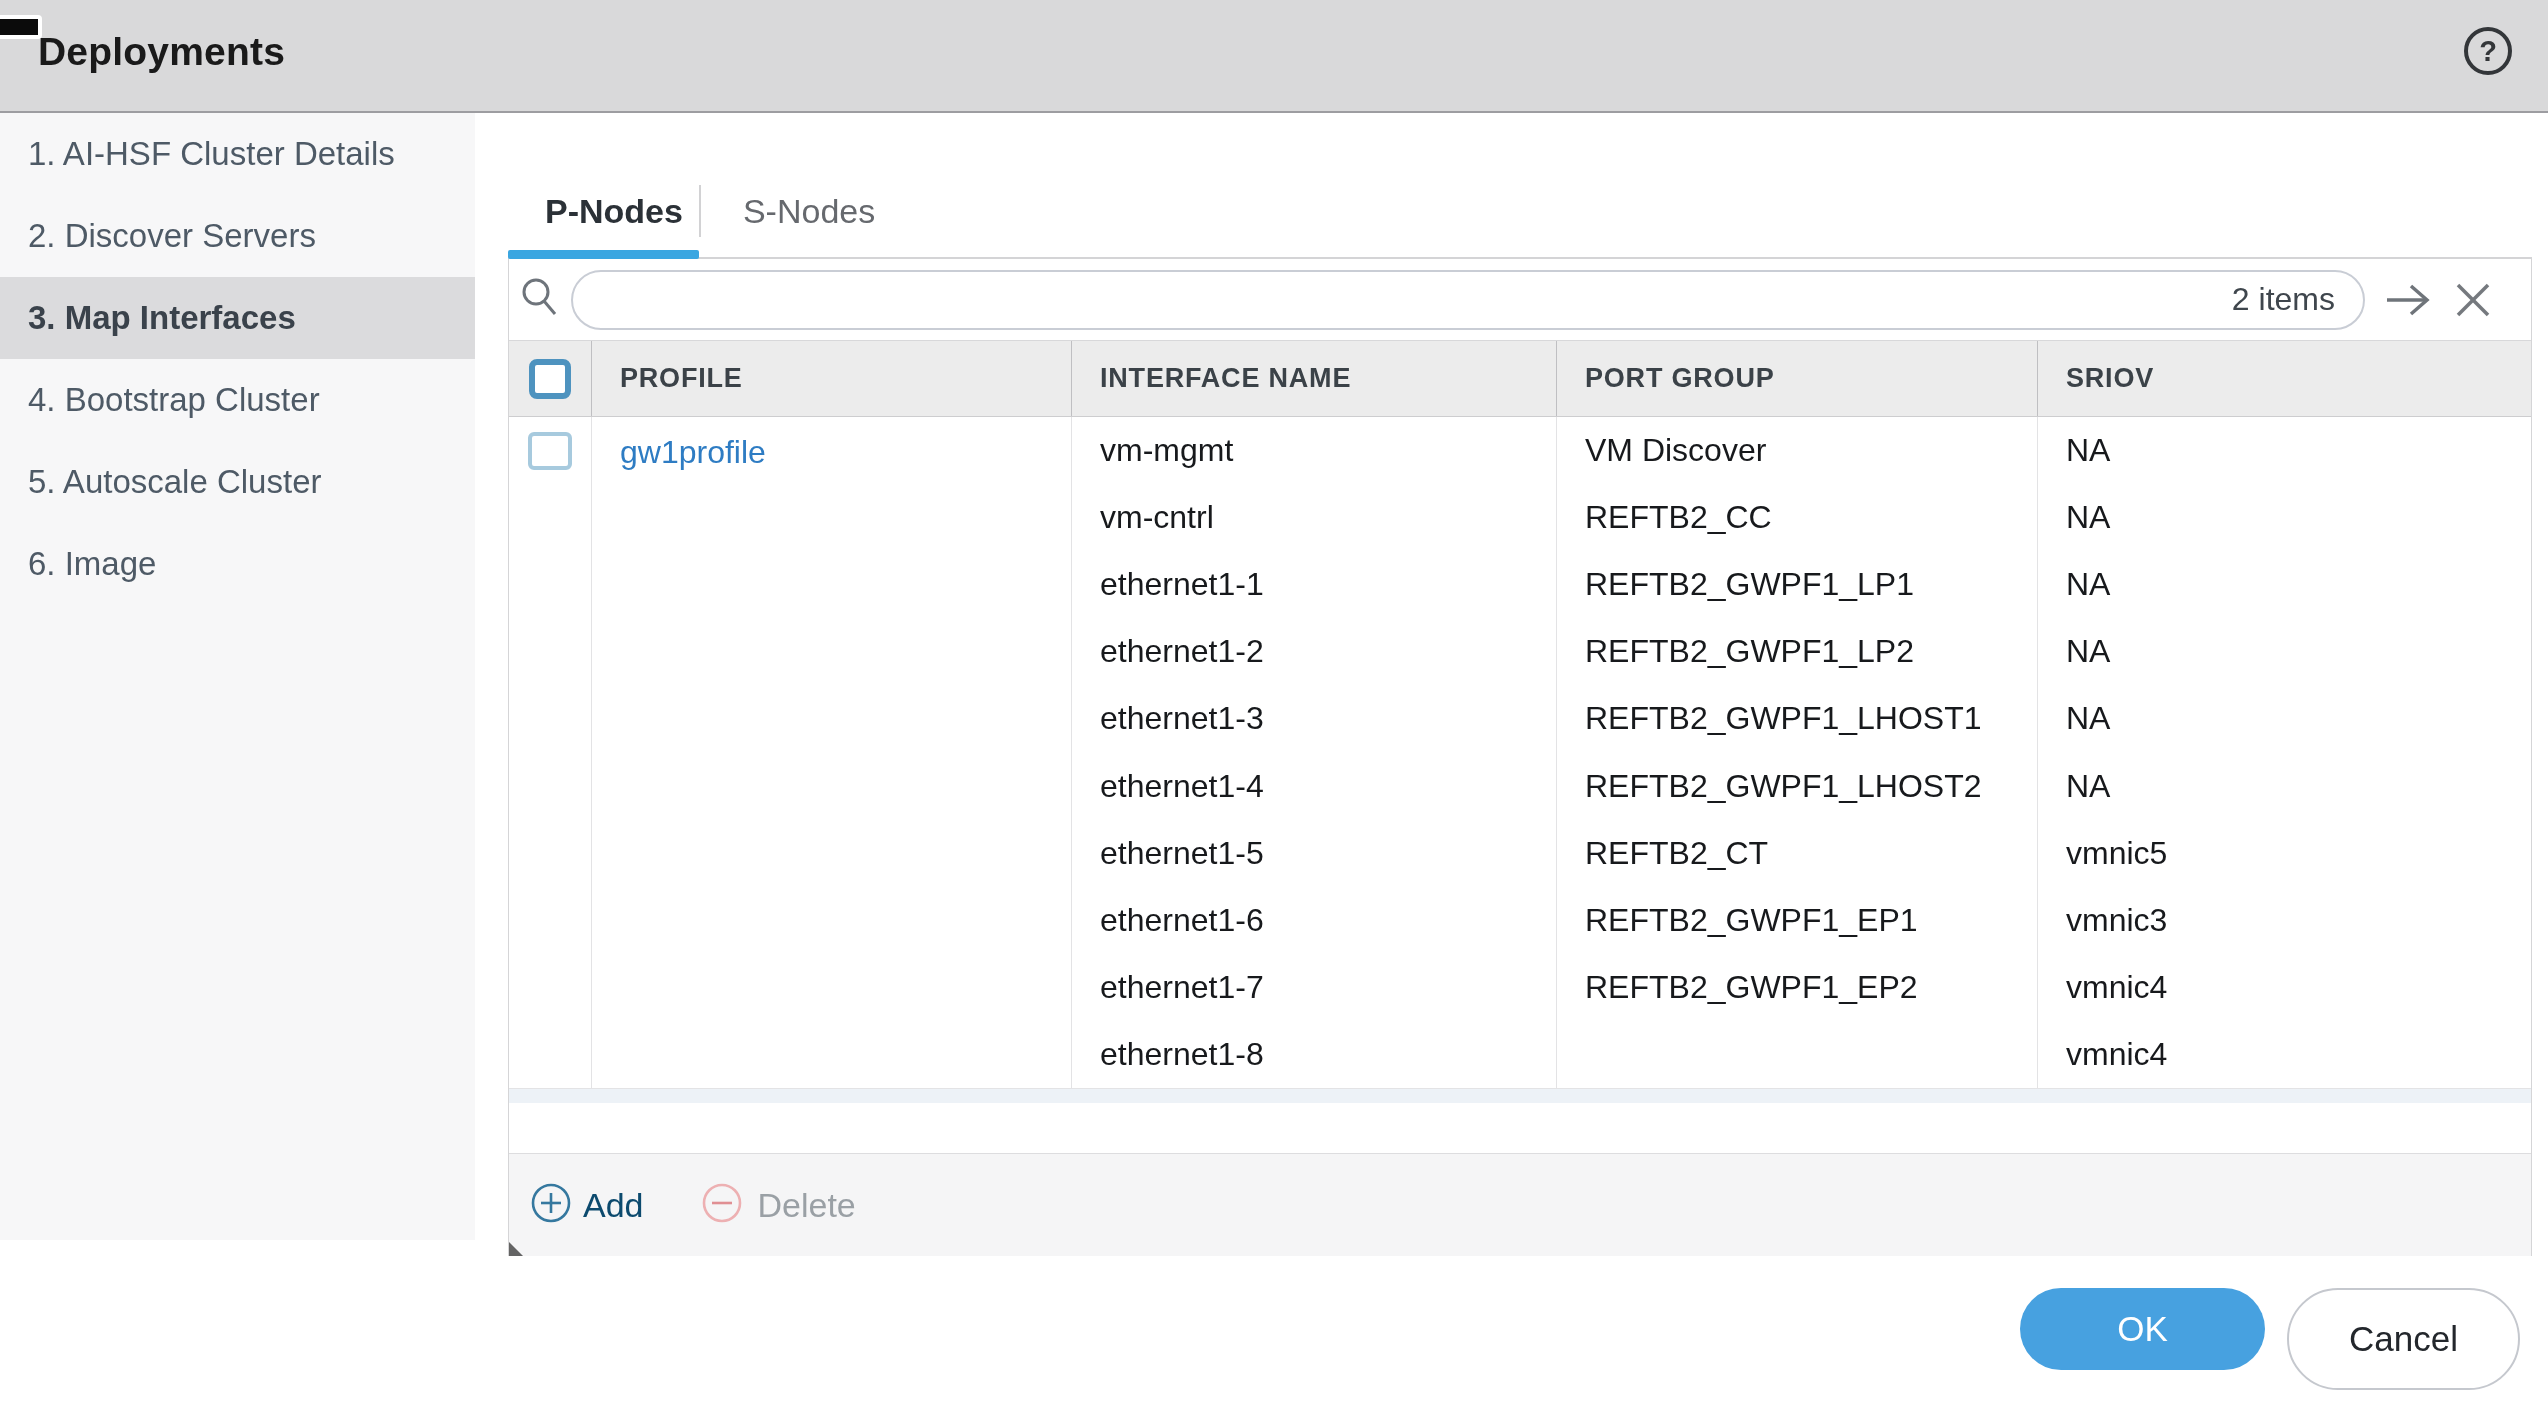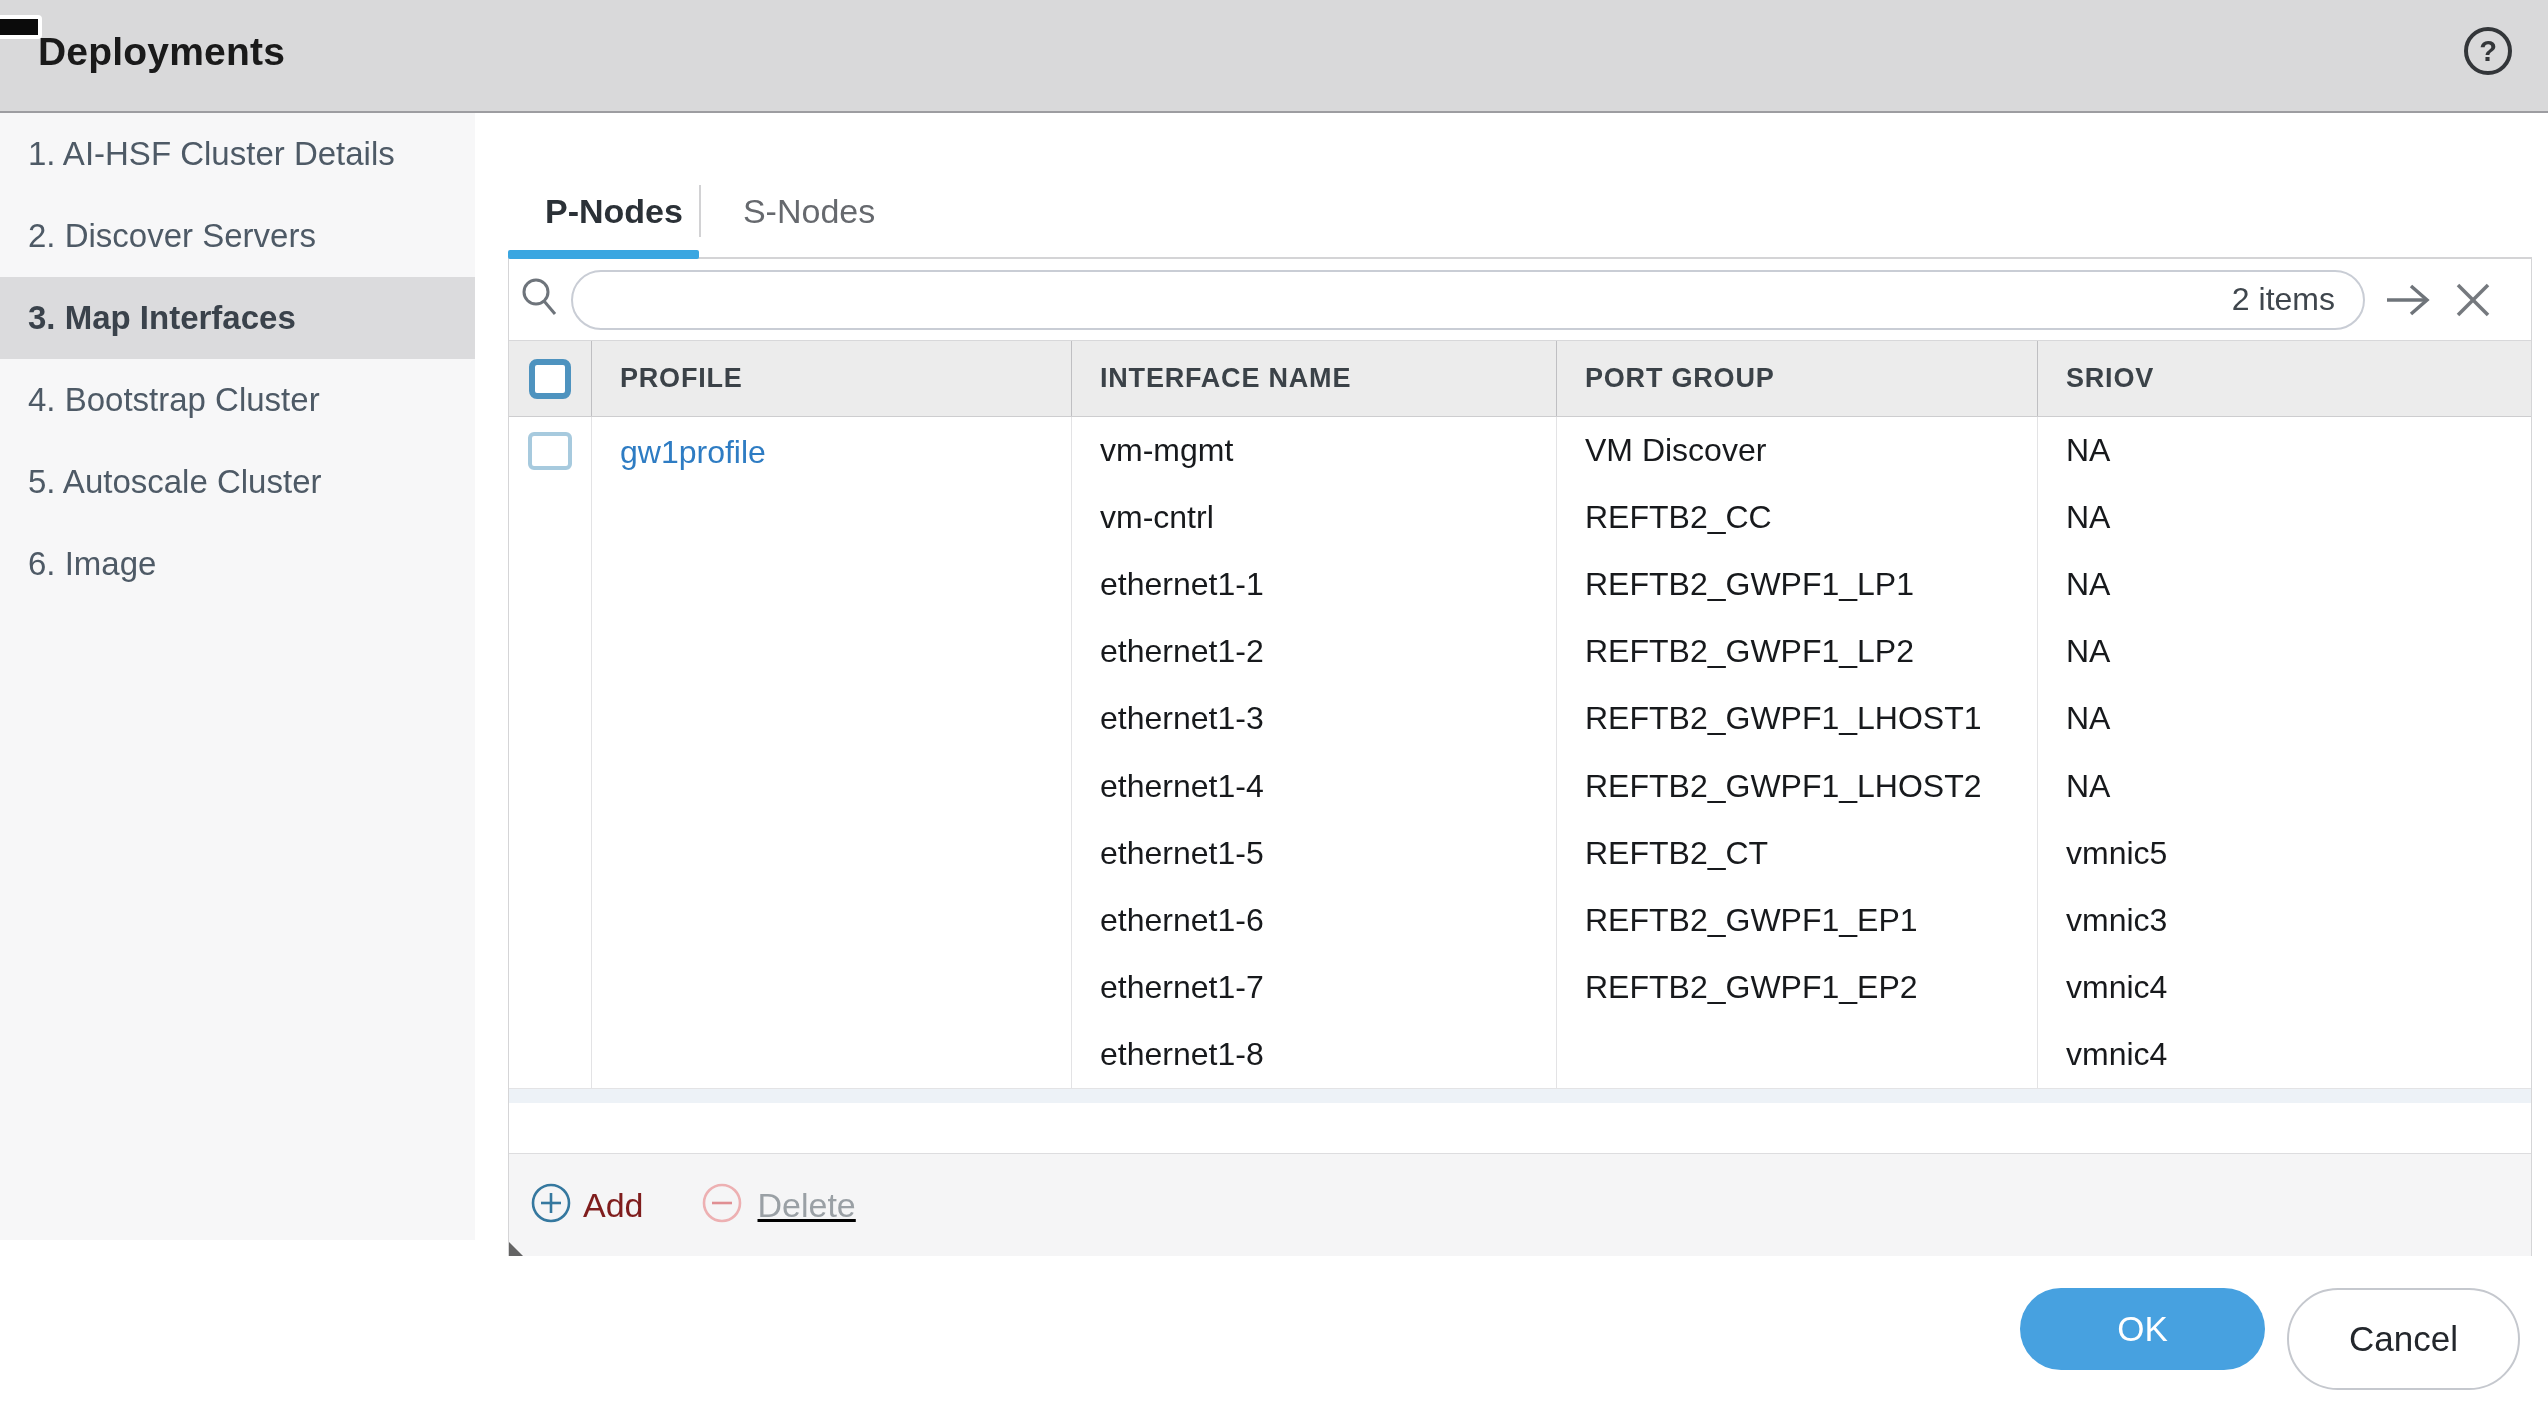--- a/index.html
+++ b/index.html
@@ -65,24 +65,24 @@
           box-sizing:border-box;cursor:pointer;}
   .profilecol{padding:17px 0 0 28px;}
   .profilelink{font-size:32px;color:#2e7cc3;cursor:pointer;text-decoration:none;}
   .cell{height:67.1px;display:flex;align-items:center;padding-left:28px;font-size:32px;color:#17191c;}
 
   .bottomband{height:15px;background:#edf2f7;border-top:1px solid #e3e3e5;box-sizing:border-box;}
   .whitegap{height:50px;background:#ffffff;}
   .toolbar{position:relative;height:103px;background:#f5f5f6;border-top:1px solid #dddddf;
            box-sizing:border-box;display:flex;align-items:center;padding-left:20px;}
   .toolbtn{display:flex;align-items:center;cursor:pointer;}
-  .toolbtn .lbl{margin-left:10px;font-size:34px;color:#7f1d1d;}
+  .toolbtn .lbl{margin-left:10px;font-size:34px;color:#0c4a6e;}
   .toolbtn.disabled{cursor:default;}
   .toolbtn.disabled .lbl{color:#9aa0a5;margin-left:14px;}
-  .toolbtn + .toolbtn{margin-left:56px;text-decoration:underline;}
+  .toolbtn + .toolbtn{margin-left:56px;}
   .grip{position:absolute;left:0;bottom:0;width:0;height:0;
         border-left:14px solid #4a4a4a;border-top:14px solid transparent;opacity:.85;}
 
   
   .btn-ok{position:absolute;left:2020px;top:1288px;width:245px;height:82px;border-radius:51px;
           background:#47a1e0;color:#ffffff;font-size:35px;display:flex;align-items:center;
           justify-content:center;cursor:pointer;border:none;font-family:inherit;}
   .btn-cancel{position:absolute;left:2287px;top:1288px;width:233px;height:102px;border-radius:51px;
           background:#ffffff;color:#23272c;font-size:35px;display:flex;align-items:center;
           justify-content:center;cursor:pointer;border:2px solid #c5c8ce;box-sizing:border-box;

